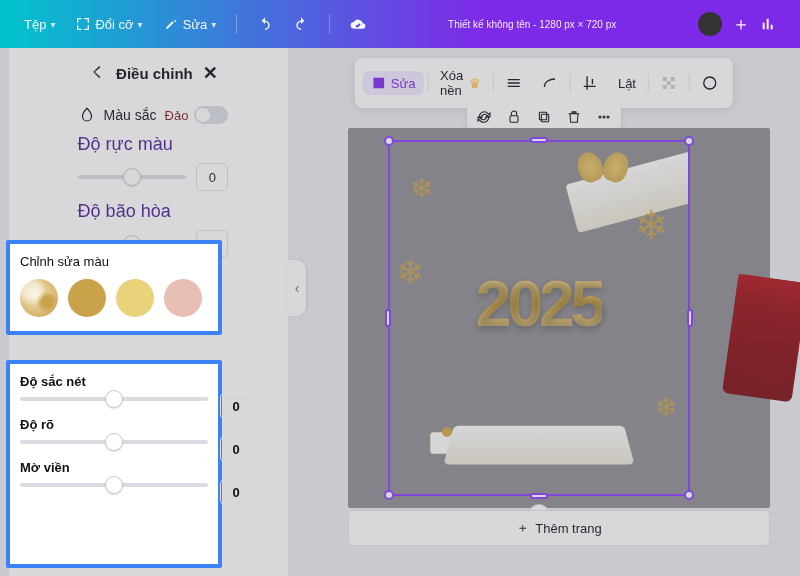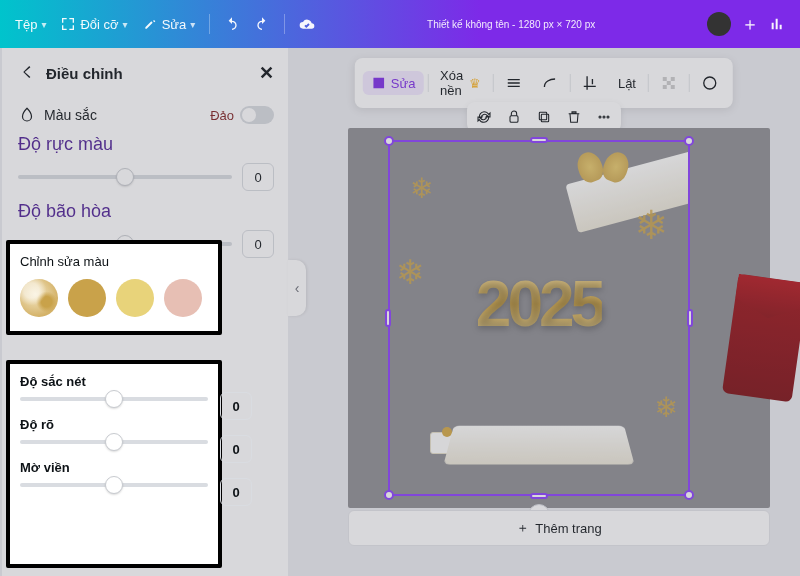--- a/index.html
+++ b/index.html
@@ -1,53 +1,53 @@
 <!DOCTYPE html>
 <html><head>
 <meta charset="utf-8">
 <style>
 * { box-sizing: border-box; margin: 0; padding: 0; font-family: -apple-system, BlinkMacSystemFont, "Segoe UI", sans-serif; }
 body { width: 800px; height: 576px; overflow: hidden; background: #ebecf0; position: relative; }
 
 
-.topbar { height: 48px; background: linear-gradient(90deg, #00c4cc 0%, #7d2ae8 60%, #7d2ae8 100%); display: flex; align-items: center; padding: 0 15px; gap: 14px; color: #fff; font-size: 13px; }
+.topbar { height: 48px; background: linear-gradient(90deg, #00c4cc 0%, #7d2ae8 60%, #7d2ae8 100%); display: flex; align-items: center; padding: 0 24px; gap: 20px; color: #fff; font-size: 13px; }
 .topbar .tb-item { display: flex; align-items: center; gap: 4px; opacity: 0.95; cursor: pointer; }
 .topbar .tb-divider { width: 1px; height: 20px; background: rgba(255,255,255,0.3); }
 .topbar .tb-title { margin-left: auto; margin-right: auto; opacity: 0.9; font-size: 10px; }
 .topbar .tb-right { display: flex; align-items: center; gap: 10px; }
 .topbar .avatar { width: 24px; height: 24px; border-radius: 50%; background: #333; }
 .topbar svg { width: 16px; height: 16px; fill: #fff; }
 .topbar .arrow { font-size: 10px; opacity: 0.8; }
 
 
 .dim { background: rgba(100,100,110,0.25); position: absolute; inset: 48px 0 0 0; pointer-events: none; z-index: 50; }
 
 
-.sidebar { position: absolute; top: 48px; left: 2px; width: 288px; bottom: 0; background: #fff; display: flex; flex-direction: column; }
+.sidebar { position: absolute; top: 48px; left: 9px; width: 288px; bottom: 0; background: #fff; display: flex; flex-direction: column; align-items: center; }
 .sb-header { display: flex; align-items: center; gap: 10px; padding: 14px 16px; font-weight: 600; font-size: 15px; color: #0d1216; }
 .sb-header .back { cursor: pointer; }
 .sb-header .close { margin-left: auto; cursor: pointer; font-size: 18px; }
 .sb-section { padding: 8px 16px; }
 .sb-row { display: flex; align-items: center; gap: 8px; font-size: 14px; color: #0d1216; font-weight: 400; }
 .sb-row .right { margin-left: auto; font-size: 13px; color: #7f1d1d; display: flex; align-items: center; gap: 6px; }
 .toggle { width: 34px; height: 18px; background: #d9dce1; border-radius: 10px; position: relative; }
 .toggle::after { content: ""; position: absolute; width: 14px; height: 14px; background: #fff; border-radius: 50%; top: 2px; left: 2px; }
 .slider-row { margin-top: 10px; }
 .slider-label { font-size: 18px; color: #4c1d95; margin-bottom: 8px; }
 .slider-wrap { display: flex; align-items: center; gap: 10px; }
 .slider { flex: 1; height: 4px; background: #d9dce1; border-radius: 2px; position: relative; }
 .slider .thumb { position: absolute; width: 18px; height: 18px; background: #fff; border: 1px solid #c8cbd0; border-radius: 50%; top: 50%; transform: translate(-50%, -50%); box-shadow: 0 1px 2px rgba(0,0,0,0.15); }
 .slider-val { width: 32px; height: 28px; border: 1px solid #d9dce1; border-radius: 6px; display: flex; align-items: center; justify-content: center; font-size: 13px; color: #0d1216; }
 .color-swatches { display: flex; gap: 10px; margin-top: 10px; }
 .swatch { width: 38px; height: 38px; border-radius: 50%; }
 .swatch.img { background: radial-gradient(circle at 40% 40%, #f5e9c8, #d4b268 70%); position: relative; overflow: hidden; }
 .swatch.img::before { content: ""; position: absolute; inset: 0; background: radial-gradient(circle at 30% 30%, #fff8 20%, transparent 40%), radial-gradient(circle at 70% 60%, #c9a24a 15%, transparent 30%); }
 
 
-.red-box { border: 4px solid #000000; border-radius: 2px; position: absolute; z-index: 60; background: #fff; }
+.red-box { border: 4px solid #3b82f6; border-radius: 2px; position: absolute; z-index: 60; background: #fff; }
 .red1 { top: 240px; left: 6px; width: 216px; padding: 10px 10px 14px 10px; }
 .red2 { top: 360px; left: 6px; width: 216px; height: 208px; padding: 10px 10px; }
 .red1 .title, .red2 .slider-label { font-size: 13px; color: #0d1216; }
 .red2 .slider-row { margin: 8px 0 16px 0; }
 .red2 .slider-val { position: absolute; right: -44px; }
 .red2-row { position: relative; font-weight: bold; }
 
 
 .wave-icon { display: inline-block; width: 18px; }
 

